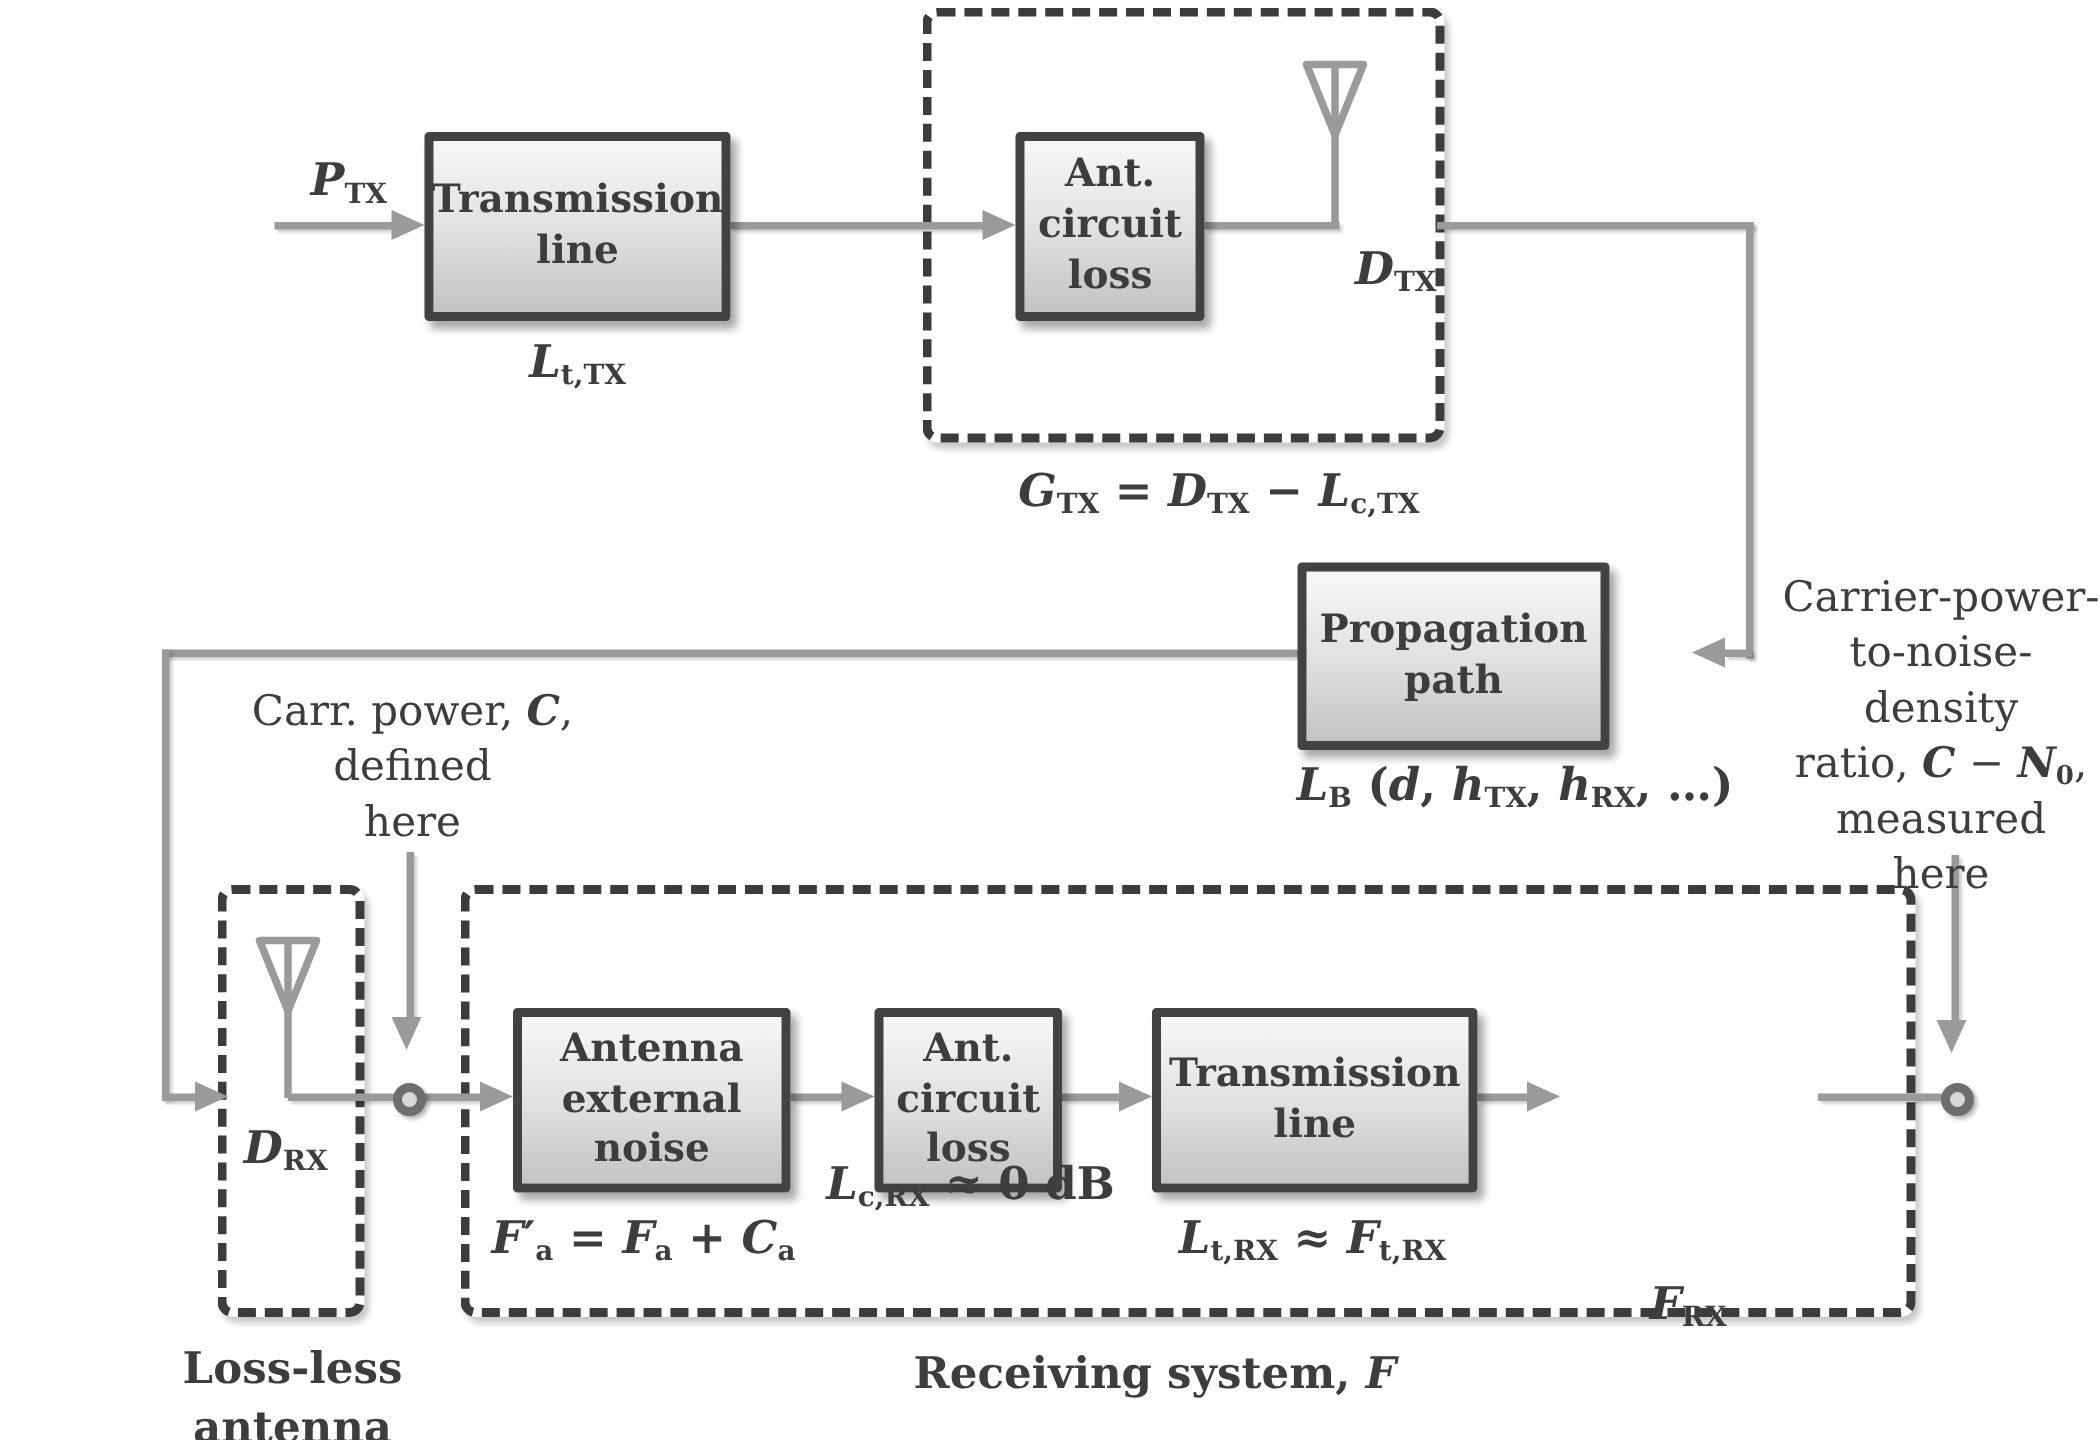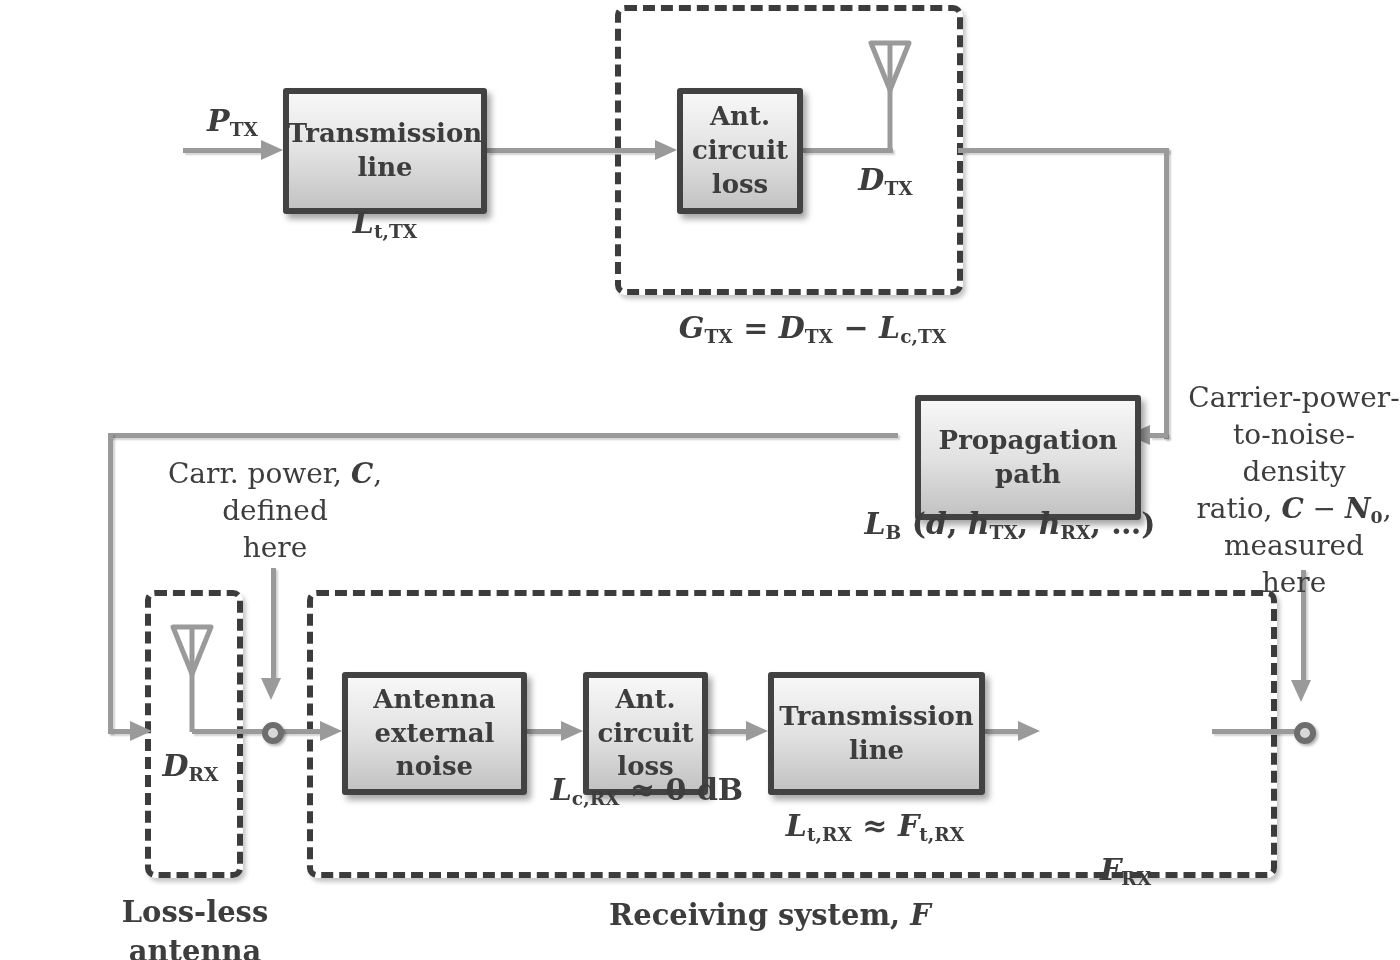--- a/index.html
+++ b/index.html
@@ -72,21 +72,21 @@
   <div class="arrow-d" style="left:261px;top:678px;"></div>
   <div class="vline" style="left:1301px;top:570px;height:112px;"></div>
   <div class="arrow-d" style="left:1291px;top:680px;"></div>
 
   <div class="box" style="left:283px;top:88px;width:204px;height:126px;">
     <span>Transmission<br>line</span>
   </div>
   <div class="box" style="left:677px;top:88px;width:126px;height:126px;">
     <span>Ant.<br>circuit<br>loss</span>
   </div>
-  <div class="box" style="left:915px;top:375px;width:226px;height:125px;margin-top:20px;">
+  <div class="box" style="left:865px;top:375px;width:208px;height:125px;">
     <span>Propagation<br>path</span>
   </div>
   <div class="box" style="left:342px;top:672px;width:185px;height:123px;">
     <span>Antenna<br>external<br>noise</span>
   </div>
   <div class="box" style="left:583px;top:672px;width:125px;height:123px;">
     <span>Ant.<br>circuit<br>loss</span>
   </div>
   <div class="box" style="left:768px;top:672px;width:217px;height:123px;">
     <span>Transmission<br>line</span>
@@ -98,26 +98,27 @@
   </svg>
   <svg class="ant-svg" style="left:170px;top:624px;" width="44" height="110" viewBox="0 0 44 110">
     <polygon points="3,3 41,3 22,50" fill="#ffffff" stroke="#9a9a9a" stroke-width="5" stroke-linejoin="round"></polygon>
     <line x1="22" y1="4" x2="22" y2="108" stroke="#9a9a9a" stroke-width="5"></line>
   </svg>
 
   <div class="dot" style="left:262px;top:722px;"></div>
   <div class="dot" style="left:1294px;top:722px;"></div>
 
   <div class="lbl formula" style="left:185px;top:103px;width:95px;"><i>P</i><sub>TX</sub></div>
-  <div class="lbl formula" style="left:315px;top:205px;width:140px;"><i>L</i><sub>t,TX</sub></div>
-  <div class="lbl formula" style="left:843px;top:162px;width:85px;text-align:center;"><i>D</i><sub>TX</sub></div>
+  <div class="lbl formula" style="left:315px;top:224px;width:140px;"><i>L</i><sub>t,TX</sub></div>
+  <div class="lbl formula" style="left:888px;top:162px;width:85px;text-align:center;"><i>D</i><sub>TX</sub></div>
   <div class="lbl formula" style="left:645px;top:310px;width:335px;"><i>G</i><sub>TX</sub> = <i>D</i><sub>TX</sub> − <i>L</i><sub>c,TX</sub></div>
   <div class="lbl formula" style="left:845px;top:506px;width:330px;"><i>L</i><sub>B</sub> (<i>d</i>, <i>h</i><sub>TX</sub>, <i>h</i><sub>RX</sub>, …)</div>
   <div class="lbl ann" style="left:160px;top:456px;width:230px;">Carr. power, <b><i>C</i></b>,<br>defined<br>here</div>
   <div class="lbl ann" style="left:1186px;top:380px;width:216px;">Carrier-power-<br>to-noise-density<br>ratio, <b><i>C</i></b> − <b><i>N</i></b><sub><b>0</b></sub>,<br>measured<br>here</div>
   <div class="lbl formula" style="left:148px;top:748px;width:85px;"><i>D</i><sub>RX</sub></div>
+  <div class="lbl formula" style="left:315px;top:808px;width:228px;"><i>F</i>′<sub>a</sub> = <i>F</i><sub>a</sub> + <i>C</i><sub>a</sub></div>
   <div class="lbl formula" style="left:543px;top:772px;width:208px;"><i>L</i><sub>c,RX</sub> ≈ 0 dB</div>
   <div class="lbl formula" style="left:761px;top:808px;width:228px;text-align:center;"><i>L</i><sub>t,RX</sub> ≈ <i>F</i><sub>t,RX</sub></div>
   <div class="lbl formula" style="left:1063px;top:852px;width:125px;"><i>F</i><sub>RX</sub></div>
   <div class="lbl caption" style="left:110px;top:893px;width:170px;">Loss-less<br>antenna</div>
   <div class="lbl caption" style="left:565px;top:896px;width:410px;">Receiving system, <i>F</i></div>
 
 </div>
 
 </body></html>

